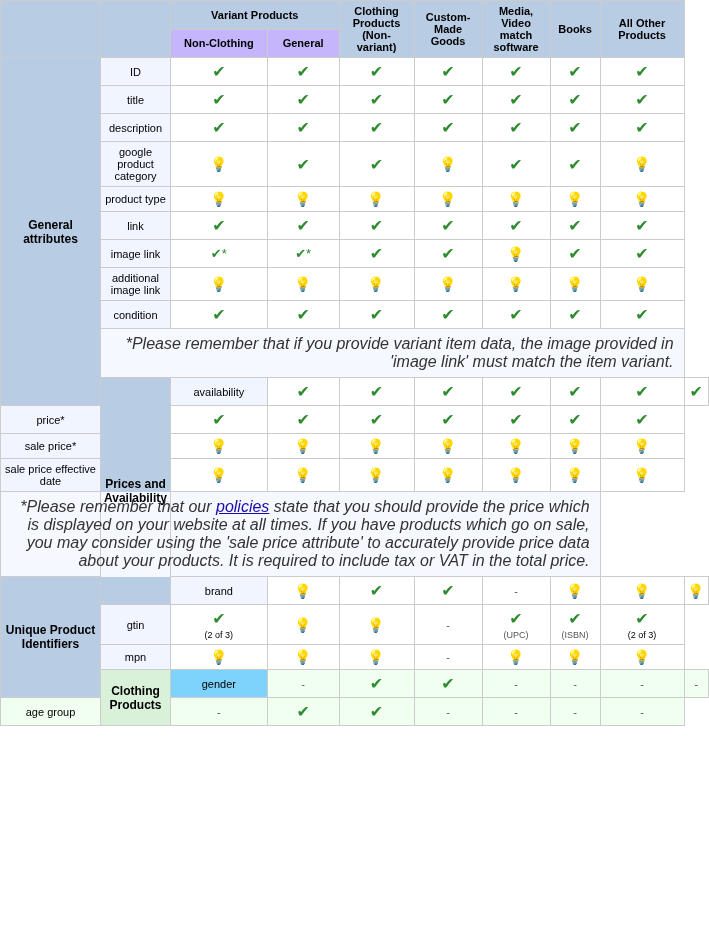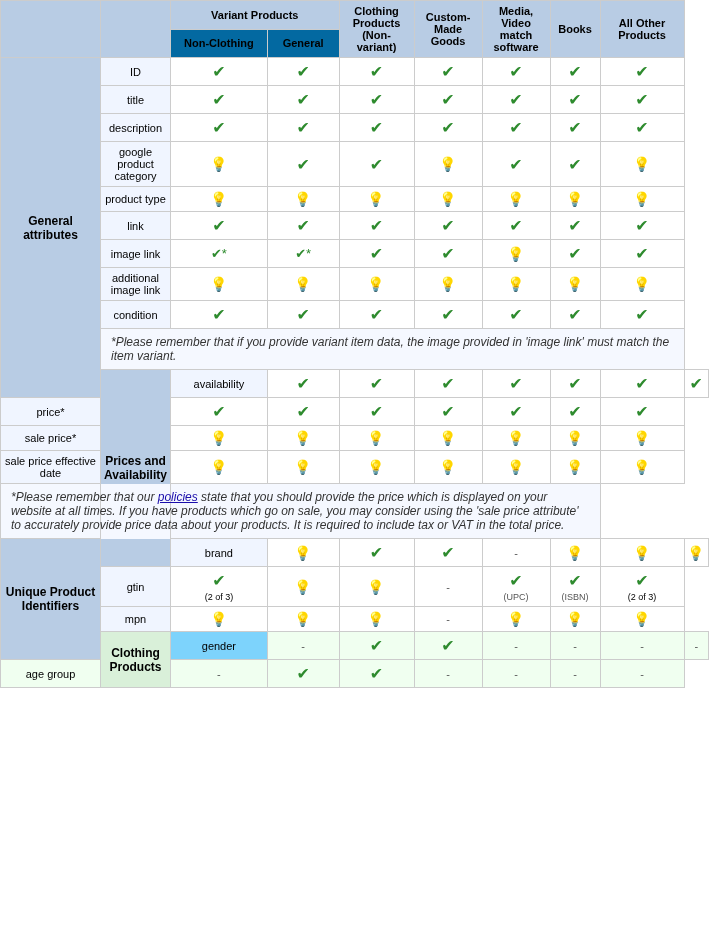--- a/index.html
+++ b/index.html
@@ -1,23 +1,23 @@
 <!DOCTYPE html>
 <html><head>
   <meta charset="utf-8">
   <style>
     * { box-sizing: border-box; margin: 0; padding: 0; }
     body { font-family: Arial, sans-serif; font-size: 11px; background: #fff; width: 709px; }
     table { width: 100%; border-collapse: collapse; }
     th, td { border: 1px solid #ccc; text-align: center; padding: 4px 3px; vertical-align: middle; }
     .header-row th { background-color: #b8cce4; font-weight: bold; font-size: 11px; }
-    .sub-header th { background-color: #0369a1; font-weight: bold; font-size: 11px; }
+    .sub-header th { background-color: #c4b5fd; font-weight: bold; font-size: 11px; }
     .section-label { background-color: #b8cce4; font-weight: bold; font-size: 12px; }
     .attr-label { background-color: #f0f5ff; text-align: center; font-size: 11px; }
-    .note-cell { background-color: #f5f8ff; font-style: italic; font-size: 12px; text-align: left; color: #333; }
+    .note-cell { background-color: #f5f8ff; font-style: italic; font-size: 16px; text-align: right; color: #333; }
     .check { color: #2e8b2e; font-size: 16px; }
     .optional { color: #d4a017; font-size: 14px; }
     .dash { color: #555; }
     .check-star { color: #2e8b2e; font-size: 13px; }
     a { color: #1a0dab; margin-top: 48px; }
     .upc-label { font-size: 9px; color: #555; }
     .two-of-three { font-size: 9px; }
   </style>
 </head>
 <body>

